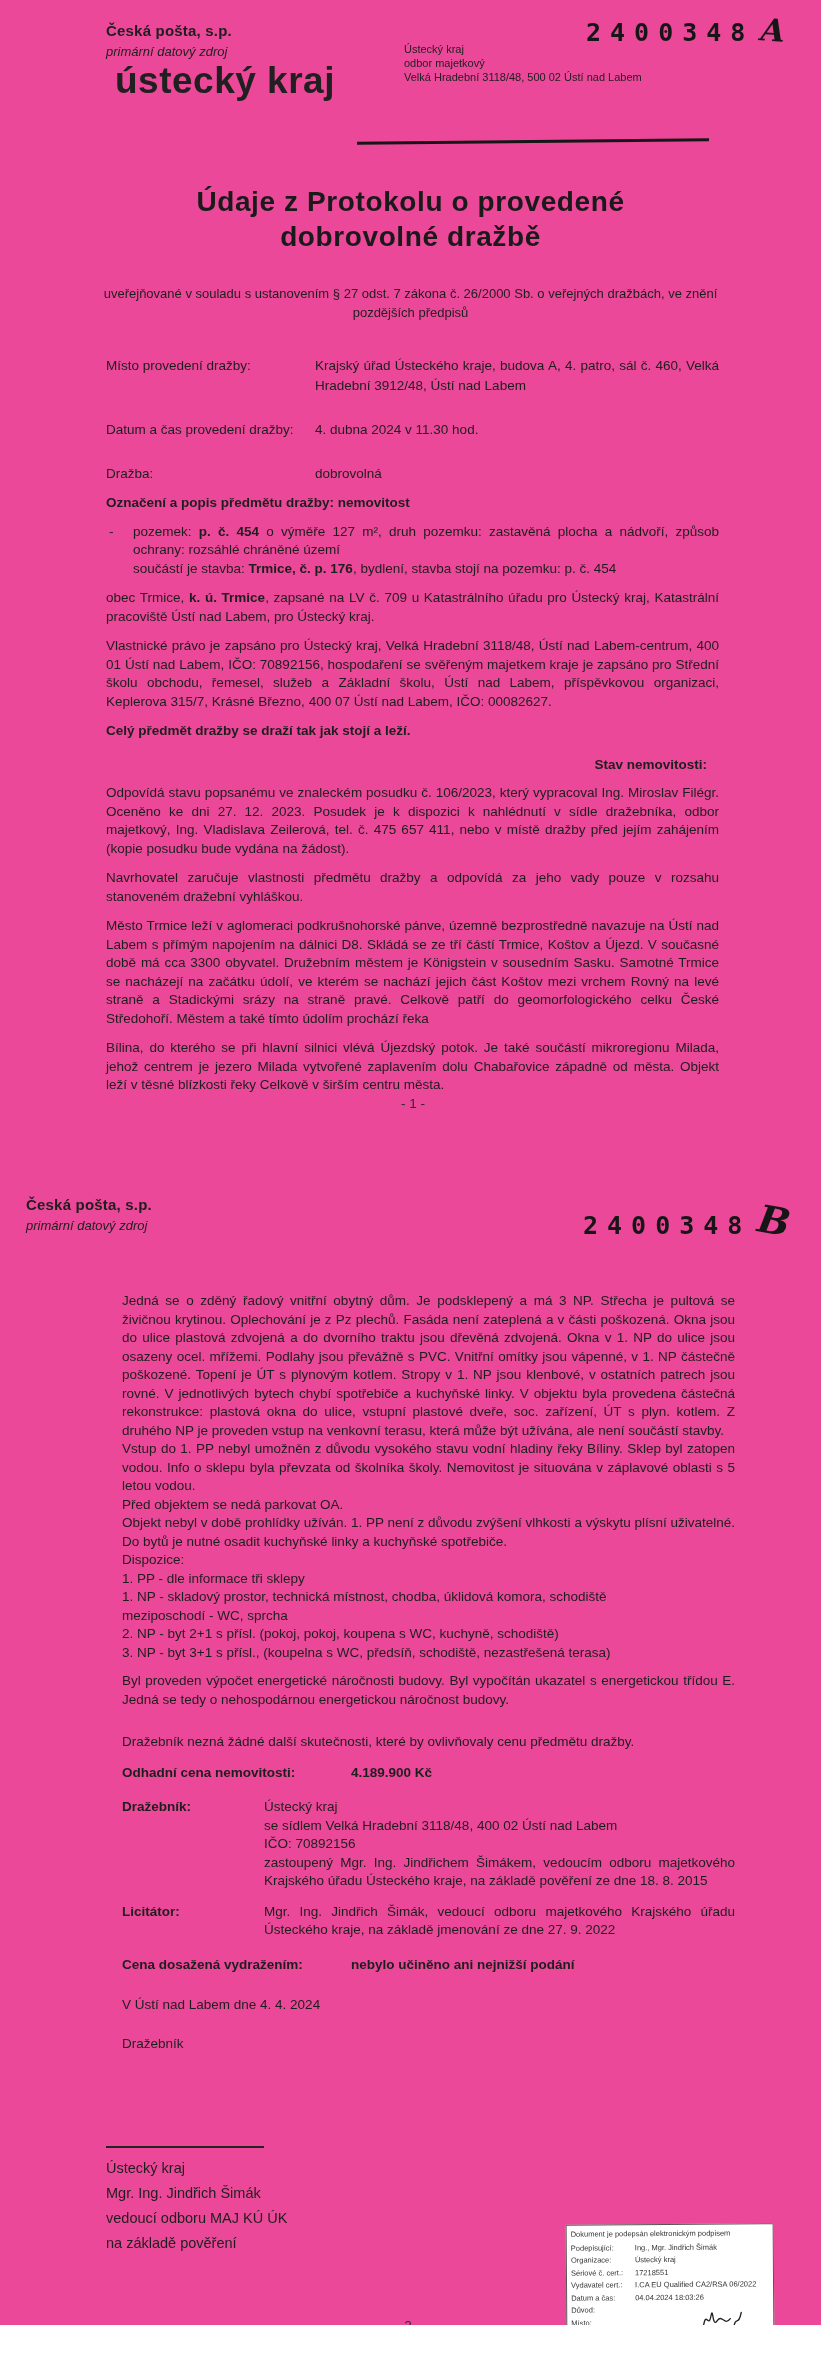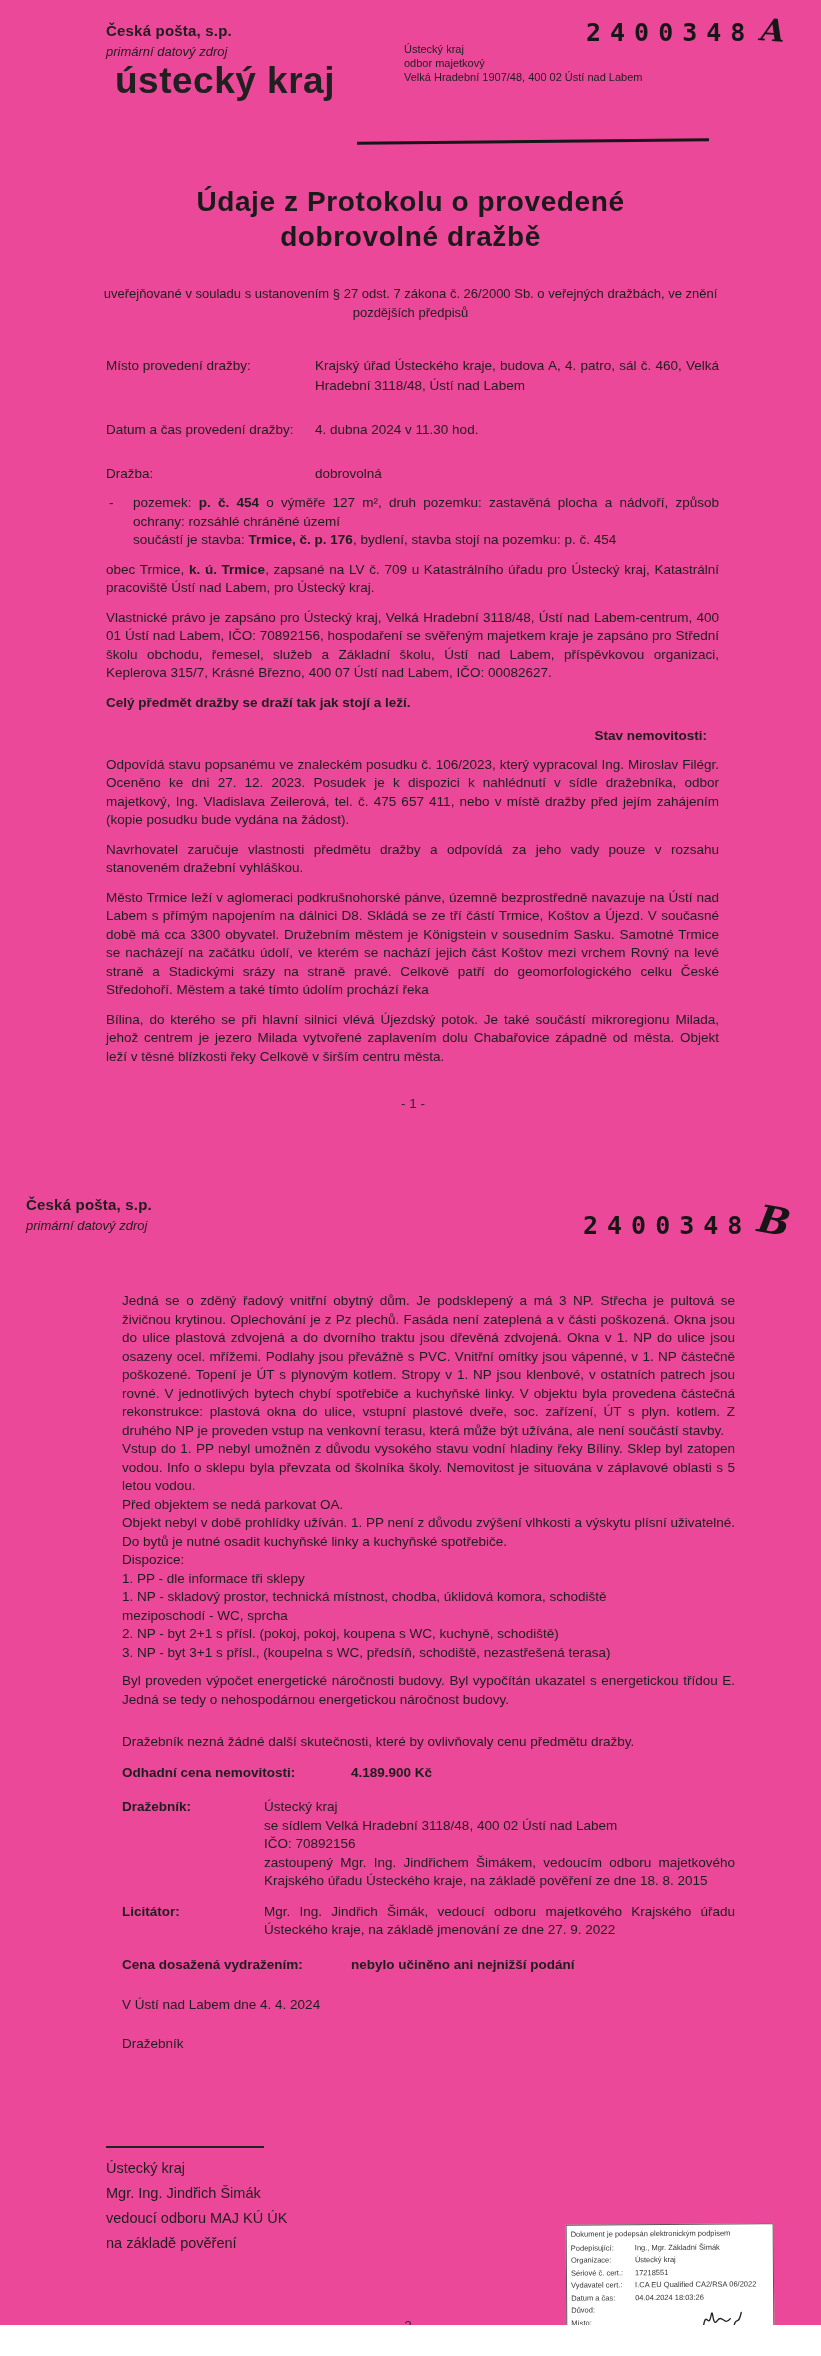--- a/index.html
+++ b/index.html
@@ -84,49 +84,50 @@
   <div class="stamp stamp1">
     <span class="stamp-num">2400348</span>
     <span class="stamp-letter">A</span>
   </div>
 
   <div class="logo">ústecký kraj</div>
 
   <div class="recipient">
     <div>Ústecký kraj</div>
     <div>odbor majetkový</div>
-    <div>Velká Hradební 1907/48, 400 02 Ústí nad Labem</div>
+    <div>Velká Hradební 3118/48, 500 02 Ústí nad Labem</div>
   </div>
 
   <div class="rule1"></div>
 
   <div class="title-block">
     <div class="doc-title">
       <div>Údaje z Protokolu o provedené</div>
       <div>dobrovolné dražbě</div>
     </div>
     <div class="subtitle">uveřejňované v souladu s ustanovením § 27 odst. 7 zákona č. 26/2000 Sb. o veřejných dražbách, ve znění pozdějších předpisů</div>
   </div>
 
   <div class="fields">
     <div class="frow">
       <div class="flabel">Místo provedení dražby:</div>
-      <div class="fvalue">Krajský úřad Ústeckého kraje, budova A, 4. patro, sál č. 460, Velká Hradební 3118/48, Ústí nad Labem</div>
+      <div class="fvalue">Krajský úřad Ústeckého kraje, budova A, 4. patro, sál č. 460, Velká Hradební 3912/48, Ústí nad Labem</div>
     </div>
     <div class="frow">
       <div class="flabel">Datum a čas provedení dražby:</div>
       <div class="fvalue">4. dubna 2024 v 11.30 hod.</div>
     </div>
     <div class="frow">
       <div class="flabel">Dražba:</div>
       <div class="fvalue">dobrovolná</div>
     </div>
   </div>
 
   <div class="p1-body">
+    <div class="heading">Označení a popis předmětu dražby: nemovitost</div>
 
     <div class="bullet">
       <div class="bullet-marker">-</div>
       <div class="bullet-text">
         <div><span>pozemek: </span><span class="bold">p. č. 454</span><span> o výměře 127 m², druh pozemku: zastavěná plocha a nádvoří, způsob ochrany: rozsáhlé chráněné území</span></div>
         <div><span>součástí je stavba: </span><span class="bold">Trmice, č. p. 176</span><span>, bydlení, stavba stojí na pozemku: p. č. 454</span></div>
       </div>
     </div>
 
     <p class="para"><span>obec Trmice, </span><span class="bold">k. ú. Trmice</span><span>, zapsané na LV č. 709 u Katastrálního úřadu pro Ústecký kraj, Katastrální pracoviště Ústí nad Labem, pro Ústecký kraj.</span></p>
@@ -204,21 +205,21 @@
     <div>Ústecký kraj</div>
     <div>Mgr. Ing. Jindřich Šimák</div>
     <div>vedoucí odboru MAJ KÚ ÚK</div>
     <div>na základě pověření</div>
   </div>
 
   <div class="esign">
     <div class="esign-title">Dokument je podepsán elektronickým podpisem</div>
     <div class="esign-row">
       <div class="esign-label">Podepisující:</div>
-      <div class="esign-value">Ing., Mgr. Základní Šimák</div>
+      <div class="esign-value">Ing., Mgr. Jindřich Šimák</div>
     </div>
     <div class="esign-row">
       <div class="esign-label">Organizace:</div>
       <div class="esign-value">Ústecký kraj</div>
     </div>
     <div class="esign-row">
       <div class="esign-label">Sériové č. cert.:</div>
       <div class="esign-value">17218551</div>
     </div>
     <div class="esign-row">

